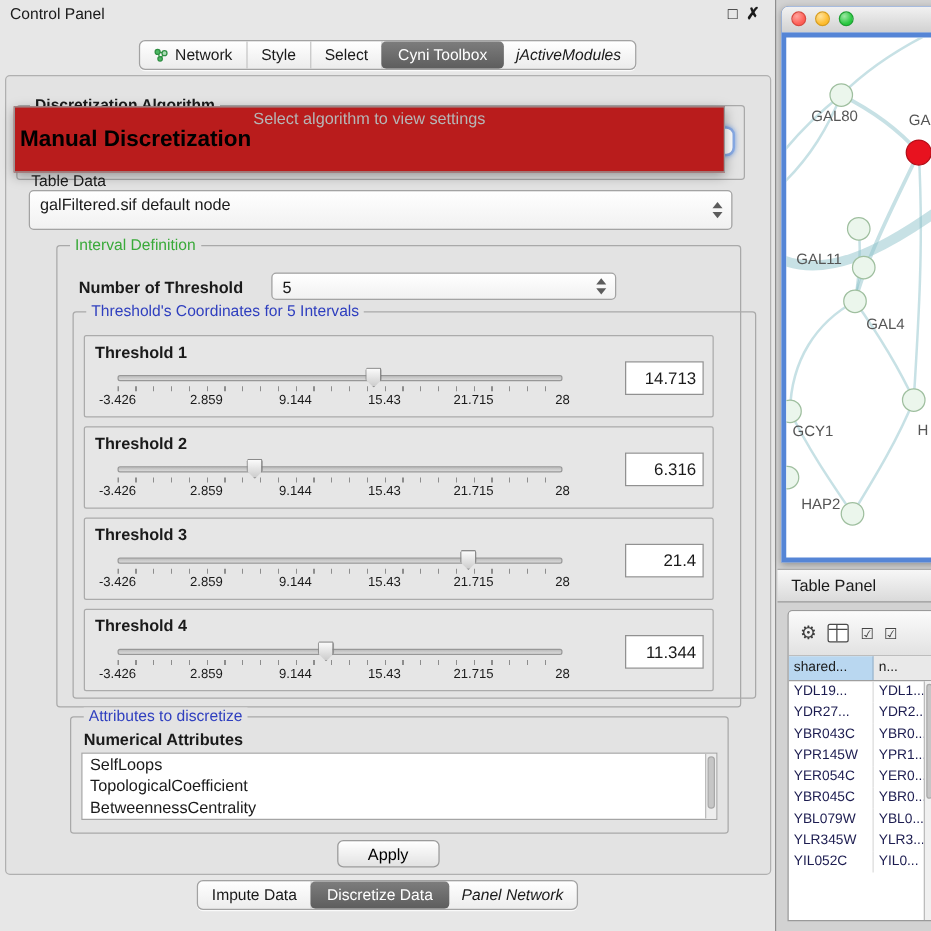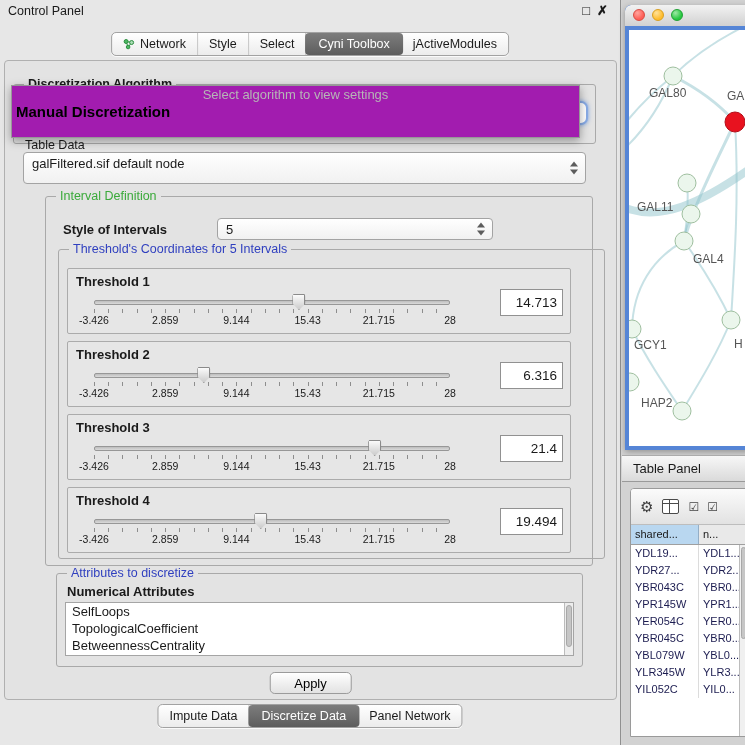--- a/index.html
+++ b/index.html
@@ -18,44 +18,44 @@
 
   
   .tabbar { position:absolute; left:50%; transform:translateX(-50%); display:flex;
             height:22px; border:1px solid #a2a2a2; border-radius:5px;
             background:linear-gradient(#ffffff,#ececec); overflow:hidden;
             box-shadow:0 1px 0 rgba(255,255,255,.8); }
   #top-tabbar { top:32px; }
   #bottom-tabbar { top:704px; }
   .tab { display:flex; align-items:center; gap:5px; padding:0 11px; font-size:12.5px;
          border-right:1px solid #c6c6c6; white-space:nowrap; }
-  .tab:last-child { border-right:none; }
+  .tab:last-child { border-right:none;font-style:italic; }
   .tab.selected { background:linear-gradient(#7d7d7d,#5d5d5d); color:#fff;
                   border-right:none; border-radius:4px; margin:0 -1px; padding:0 13px; }
 
   
   #inner-panel { position:absolute; left:4px; top:60px; width:613px; height:640px;
                  background:#e3e3e3; border:1px solid #b0b0b0; border-radius:4px; box-sizing:border-box; }
 
   .fieldset { position:absolute; border:1px solid #a9a9a9; border-radius:3px; }
   .legend { position:absolute; top:-8px; left:10px; background:#e3e3e3; padding:0 4px;
             font-size:12.5px; white-space:nowrap; }
   .legend.green { color:#3aaa3a; }
   .legend.blue  { color:#2f3fbf; }
 
   #algo-fieldset { left:8px; top:23px; width:581px; height:58px; }
   #algo-fieldset .legend { font-weight:bold; }
   #algo-combo { position:absolute; left:8px; top:16px; right:7px; height:24px; background:#fff;
                 border:2px solid #88abe6; border-radius:7px; box-shadow:0 0 4px rgba(96,148,230,.85); }
 
   
   #algo-popup { position:absolute; left:6px; top:24px; width:567px; height:51px; z-index:50;
-                background:#a21caf; border:1px solid #979797; box-shadow:0 3px 9px rgba(0,0,0,.35); }
+                background:#b91c1c; border:1px solid #979797; box-shadow:0 3px 9px rgba(0,0,0,.35); }
   #popup-placeholder { height:17px; line-height:17px; text-align:center; color:#b6b6b6; font-size:13px; }
-  .popup-opt { height:17px; line-height:17px; padding-left:4px; font-size:15px; color:#000; }
+  .popup-opt { height:17px; line-height:17px; padding-left:4px; font-size:18px; color:#000; }
   .popup-opt.bold { font-weight:bold; }
 
   #table-data-label { position:absolute; left:20px; top:77px; font-size:12.5px; }
   .combo { box-sizing:border-box; }
   .combo-text { position:absolute; left:8px; top:0; line-height:20px; font-size:13px; }
   #table-data-combo { position:absolute; left:18px; top:91px; width:563px; height:32px;
                       background:linear-gradient(#ffffff,#f1f1f1); border:1px solid #a3a3a3; border-radius:4px; }
   #table-data-combo .combo-text { line-height:22px; }
   .stepper { position:absolute; right:6px; top:50%; transform:translateY(-50%); width:10px; height:13px; }
   .stepper:before,.stepper:after { content:""; position:absolute; left:50%; transform:translateX(-50%);
@@ -199,21 +199,21 @@
       </div>
 
       <div id="table-data-label">Table Data</div>
       <div id="table-data-combo" class="combo">
         <span class="combo-text">galFiltered.sif default node</span>
         <span class="stepper"></span>
       </div>
 
       <div id="interval-fieldset" class="fieldset">
         <span class="legend green">Interval Definition</span>
-        <div id="num-intervals-label">Style of Intervals</div>
+        <div id="num-intervals-label">Number of Threshold</div>
         <div id="num-intervals-combo" class="combo">
           <span class="combo-text">5</span>
           <span class="stepper"></span>
         </div>
         <div id="thr-fieldset" class="fieldset">
           <span class="legend blue">Threshold's Coordinates for 5 Intervals</span>
           <div style="position:absolute;left:0;top:0;right:0;bottom:0;">
               <div class="thr-panel" style="top: 18px;">
                 <div class="thr-label">Threshold 1</div>
                 <div class="thr-slider">
@@ -273,21 +273,21 @@
                   <div class="thumb" style="left:46.99929994272259%"></div>
                   <div class="scale">
                     <span class="scale-lbl" style="left:0%">-3.426</span>
                     <span class="scale-lbl" style="left:20%">2.859</span>
                     <span class="scale-lbl" style="left:40%">9.144</span>
                     <span class="scale-lbl" style="left:60%">15.43</span>
                     <span class="scale-lbl" style="left:80%">21.715</span>
                     <span class="scale-lbl" style="left:100%">28</span>
                   </div>
                 </div>
-                <div class="thr-value">19.494</div>
+                <div class="thr-value">11.344</div>
               </div>
             </div>
         </div>
       </div>
 
       <div id="attr-fieldset" class="fieldset">
         <span class="legend blue">Attributes to discretize</span>
         <div id="attr-header">Numerical Attributes</div>
         <div id="attr-listbox">
           <div>

